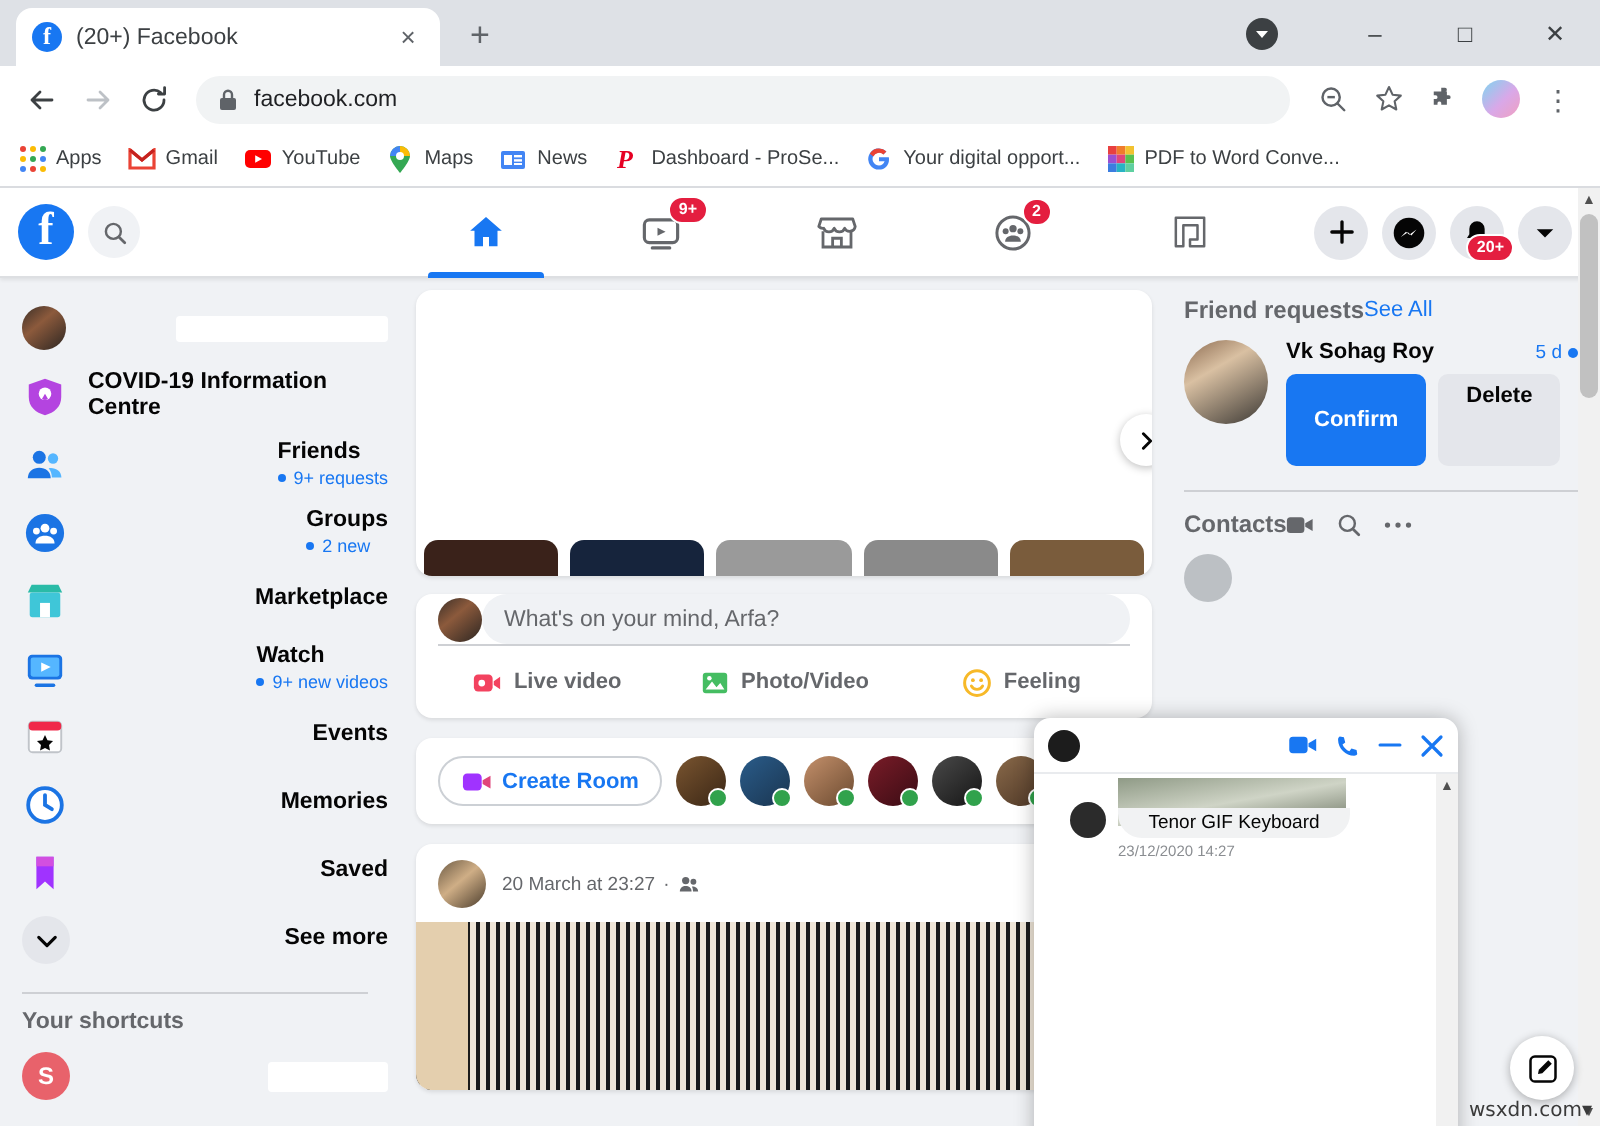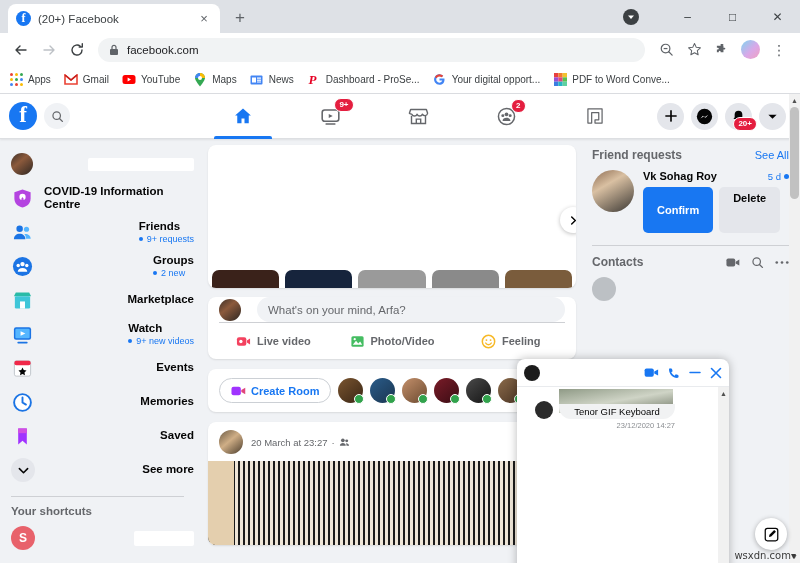--- a/index.html
+++ b/index.html
@@ -193,21 +193,21 @@
     position: relative; overflow: hidden; box-shadow: 0 1px 2px rgba(0,0,0,0.1);
   }
   .story-row { position: absolute; bottom: 0; left: 0; right: 0; height: 18px; display: flex; gap: 6px; padding: 0 4px; }
   .story-thumb { flex: 1; border-radius: 7px 7px 0 0; position: relative; overflow: hidden; }
   .story-arrow {
     position: absolute; right: -10px; top: 62px; width: 26px; height: 26px;
     border-radius: 50%; background: #fff; box-shadow: 0 1px 4px rgba(0,0,0,0.25);
     display: flex; align-items: center; justify-content: center; color: #050505; font-size: 10px;
     z-index: 4;
   }
-  .composer-top { display: flex; align-items: center; gap: 16px; padding: 0 11px; }
+  .composer-top { display: flex; align-items: center; gap: 0; padding: 0 11px; }
   .composer-ava { width: 22px; height: 22px; border-radius: 50%; background: linear-gradient(140deg,#3a2f28,#8c5a3c 40%,#2c2622); flex:0 0 auto;}
   .composer-input {
     flex: 1; height: 25px; background: #f0f2f5; border-radius: 14px;
     display: flex; align-items: center; padding: 0 11px;
     font-size: 11.5px; color: #65676b;
   }
   .composer-sep { height: 1px; background: #ced0d4; margin: 0 11px; }
   .composer-actions { display: flex; padding: 5px 6px; text-align: right; }
   .comp-act { flex: 1; display: flex; align-items: center; justify-content: center; gap: 6px; height: 26px; font-size: 11px; color: #65676b; font-weight: 600; }
   .room-row { display: flex; align-items: flex-end; gap: 7px; padding: 9px 11px; }
@@ -222,21 +222,21 @@
     width: 8px; height: 8px; border-radius: 50%; background: #31a24c; border: 1.5px solid #fff;
   }
   .post-head { display: flex; align-items: center; gap: 8px; padding: 8px 11px 7px 11px; }
   .post-ava { width: 24px; height: 24px; border-radius: 50%; background: linear-gradient(140deg,#6b5a44,#cfae86 45%,#4a3c2c); flex:0 0 auto;}
   .post-meta { font-size: 9.5px; color: #65676b; display: flex; align-items: center; gap: 4px; }
   .post-img { height: 84px; background: repeating-linear-gradient(90deg,#1b1b1b 0 2px,#efe6d8 2px 5px); position: relative; }
   .post-img::before { content:""; position:absolute;left:0;top:0;bottom:0;width:26px;background:#e4cfae; }
 
   
   .fb-right-col { width: 216px; padding: 9px 11px 0 8px; }
-  .rs-head { display: flex; align-items: center; justify-content: space-between; margin-bottom: 8px; }
+  .rs-head { display: flex; align-items: center; margin-bottom: 8px; }
   .rs-title { font-size: 12px; color: #65676b; font-weight: 600; }
   .rs-link { font-size: 11px; color: #1877f2; }
   .fr-row { display: flex; gap: 9px; }
   .fr-ava {
     width: 42px; height: 42px; border-radius: 50%; flex: 0 0 auto;
     background: linear-gradient(150deg,#8b6a50 0%,#d9c0a2 35%,#3a3733 100%);
   }
   .fr-name { font-size: 11px; font-weight: 600; color: #050505; }
   .fr-time { font-size: 9.5px; color: #1877f2; display: flex; align-items: center; gap: 3px; }
   .fr-time::after { content:""; width:5px;height:5px;border-radius:50%;background:#1877f2;display:block; }
@@ -280,21 +280,21 @@
     position: absolute; left: 42px; top: 2px; width: 114px; height: 24px;
     background: linear-gradient(170deg,#8f9a86,#cfd4c6 50%,#6d7564);
   }
   .chat-gif-label {
     position: absolute; left: 42px; top: 17px; width: 116px; height: 15px;
     background: #f1f2f3; border-radius: 0 0 12px 12px;
     display: flex; align-items: center; justify-content: center;
     font-size: 9.5px; color: #050505;
   }
   .chat-msg-ava { position: absolute; left: 18px; top: 14px; width: 18px; height: 18px; border-radius: 50%; background: #2b2b2b; }
-  .chat-time { position: absolute; left: 42px; top: 34px; width: 116px; text-align: right; font-size: 7.5px; color: #8a8d91; }
+  .chat-time { position: absolute; left: 42px; top: 34px; width: 116px; text-align: left; font-size: 7.5px; color: #8a8d91; }
   .chat-scroll { position: absolute; right: 0; top: 0; bottom: 0; width: 11px; background: #f1f1f1; }
   .compose-fab {
     position: absolute; right: 13px; bottom: 13px; width: 32px; height: 32px;
     border-radius: 50%; background: #fff; box-shadow: 0 1px 5px rgba(0,0,0,0.3);
     display: flex; align-items: center; justify-content: center; color: #050505; z-index: 60;
   }
   .watermark {
     position: absolute; right: 4px; bottom: 2px; font-size: 10px;
     color: #3a3a3a; z-index: 70; font-family: "DejaVu Sans", sans-serif;
   }

